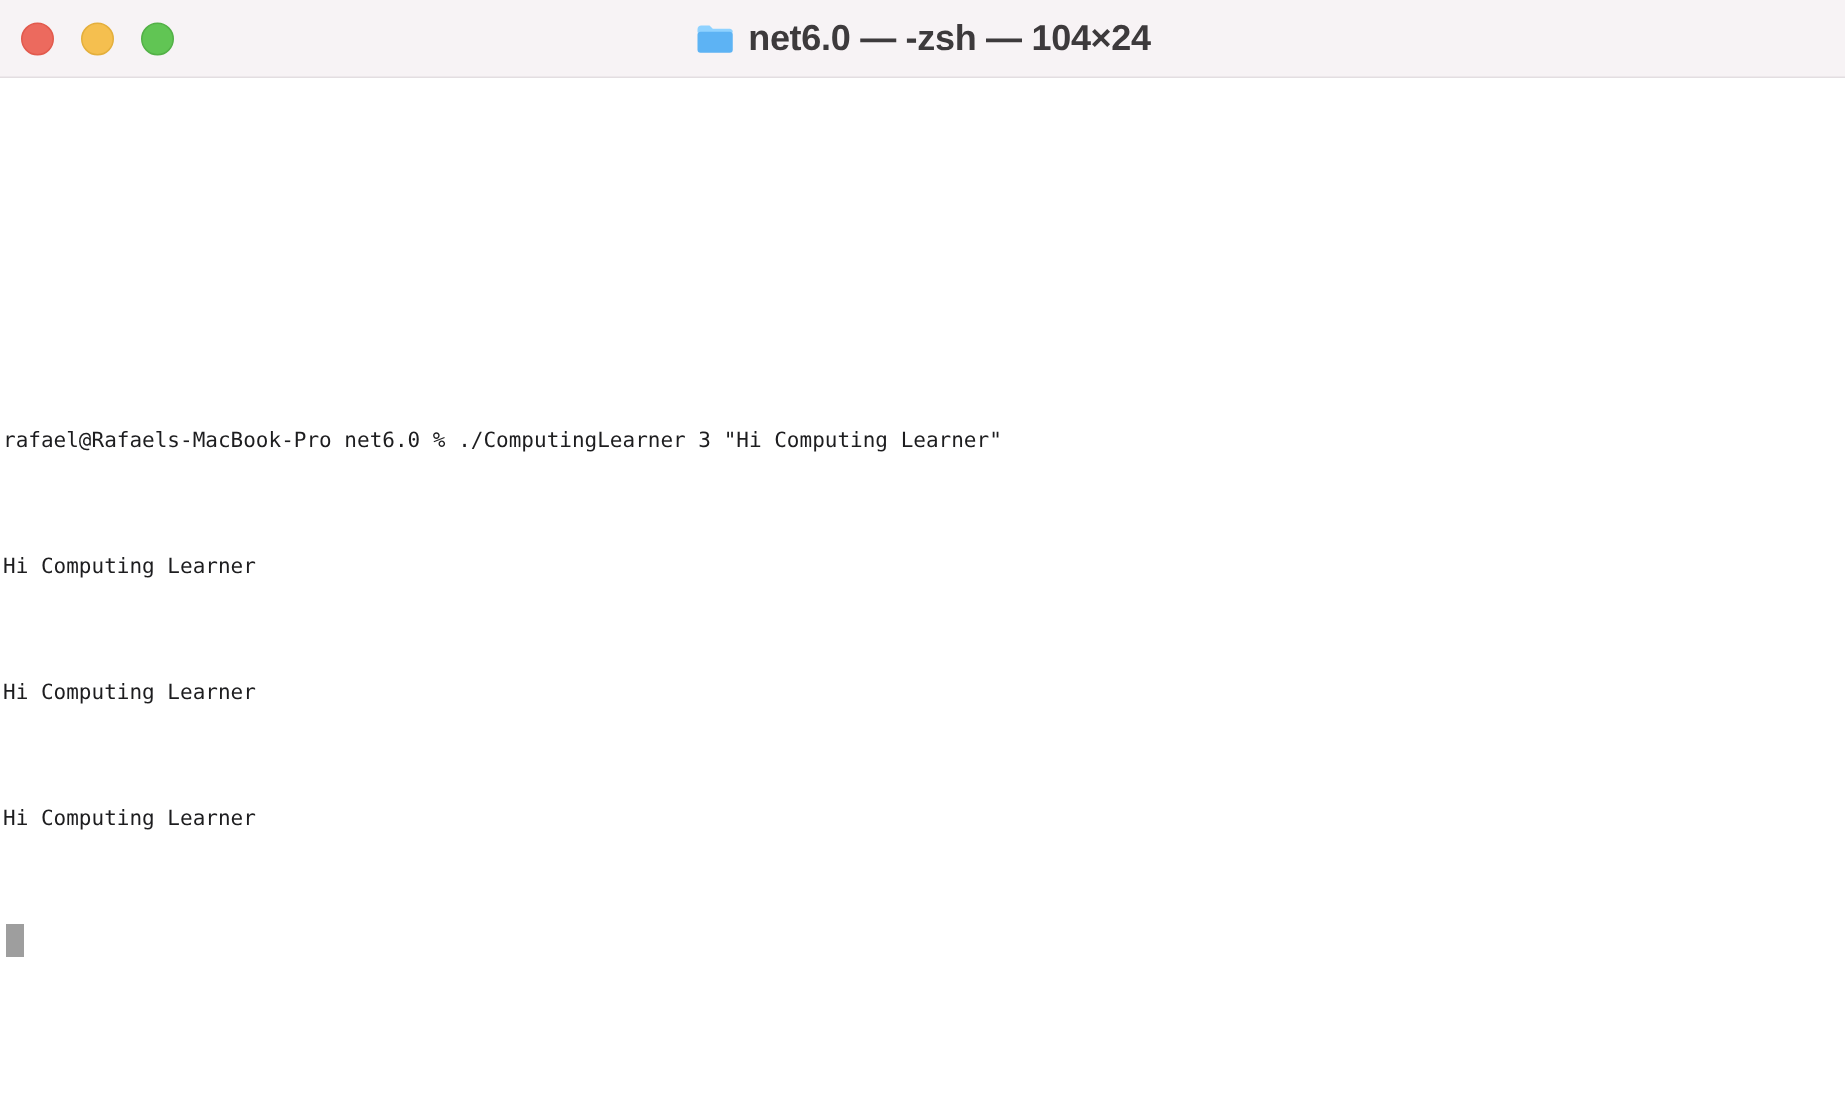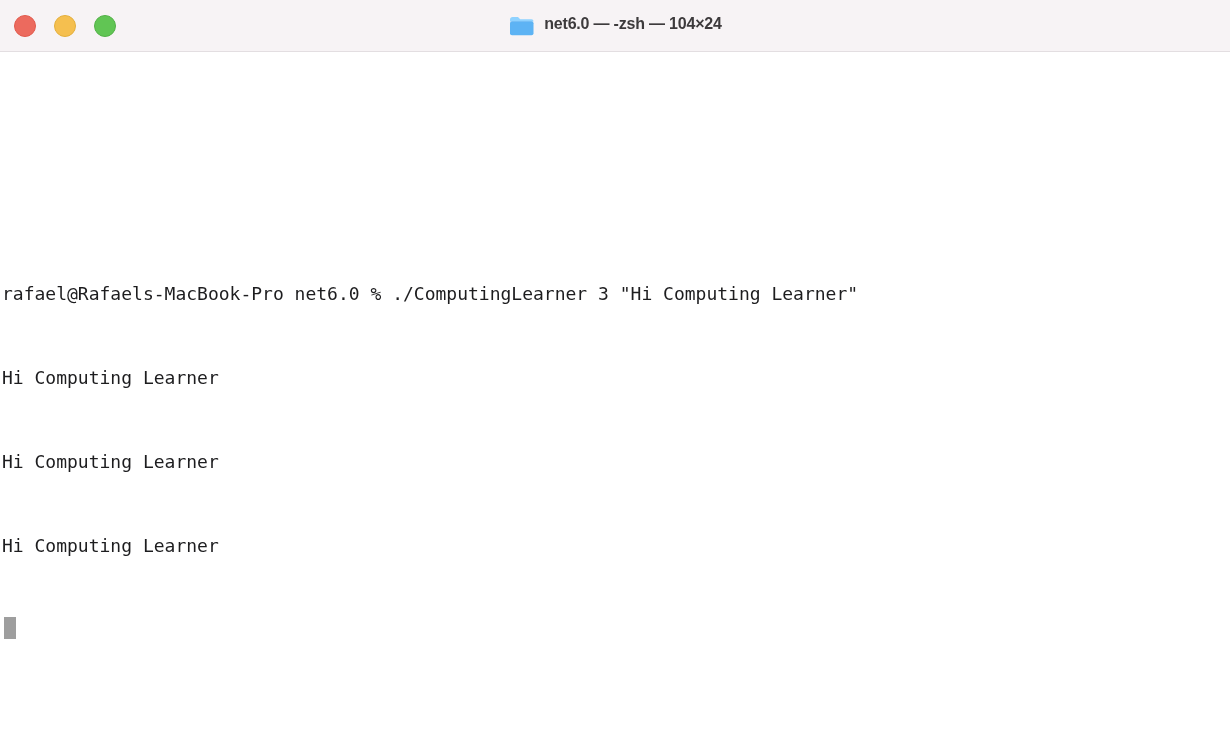--- a/index.html
+++ b/index.html
@@ -30,32 +30,33 @@
       border-radius: 50%;
       display: inline-block;
     }
     .tl.close    { background: #ec6a5e; border: 1px solid #e25a4d; }
     .tl.min      { background: #f5bf4f; border: 1px solid #e4af3c; }
     .tl.zoom     { background: #61c554; border: 1px solid #53b147; }
 
     .title-center {
       margin: 0 auto;
       display: flex;
+      align-items: center;
       gap: 10px;
-      font-size: 16px;
+      font-size: 24px;
       font-weight: 600;
       color: #3d3a3c;
       letter-spacing: -0.2px;
     }
     .folder-icon svg { display: block; }
 
     .terminal-body {
       padding: 0;
       font-family: "SF Mono", ui-monospace, Menlo, Consolas, monospace;
-      font-size: 18px;
+      font-size: 14px;
       line-height: 28px;
       color: #1d1d1f;
       white-space: pre;
       letter-spacing: 0;
     }
     .terminal-inner {
       padding-top: 116px; 
       padding-left: 2px;
     }
     .term-line { white-space: pre; }

